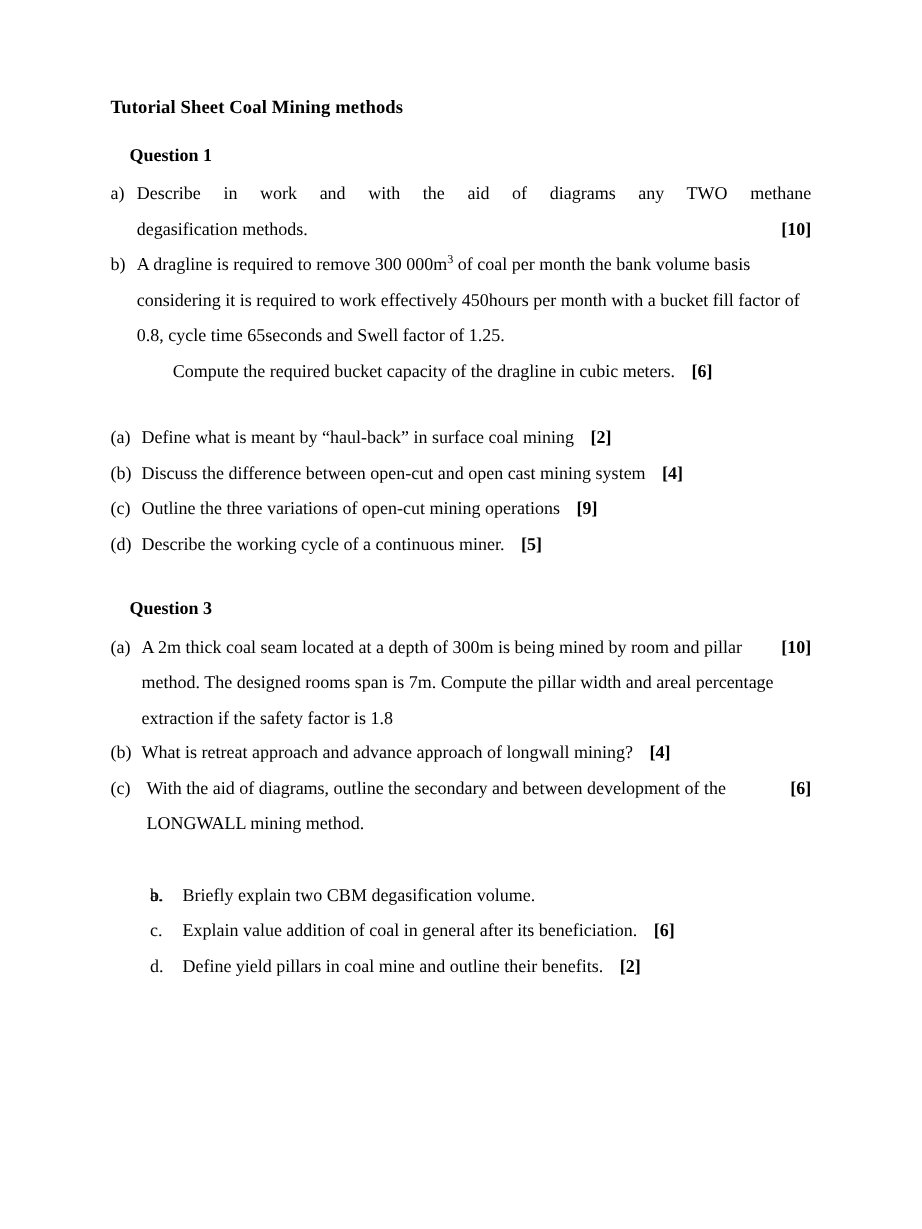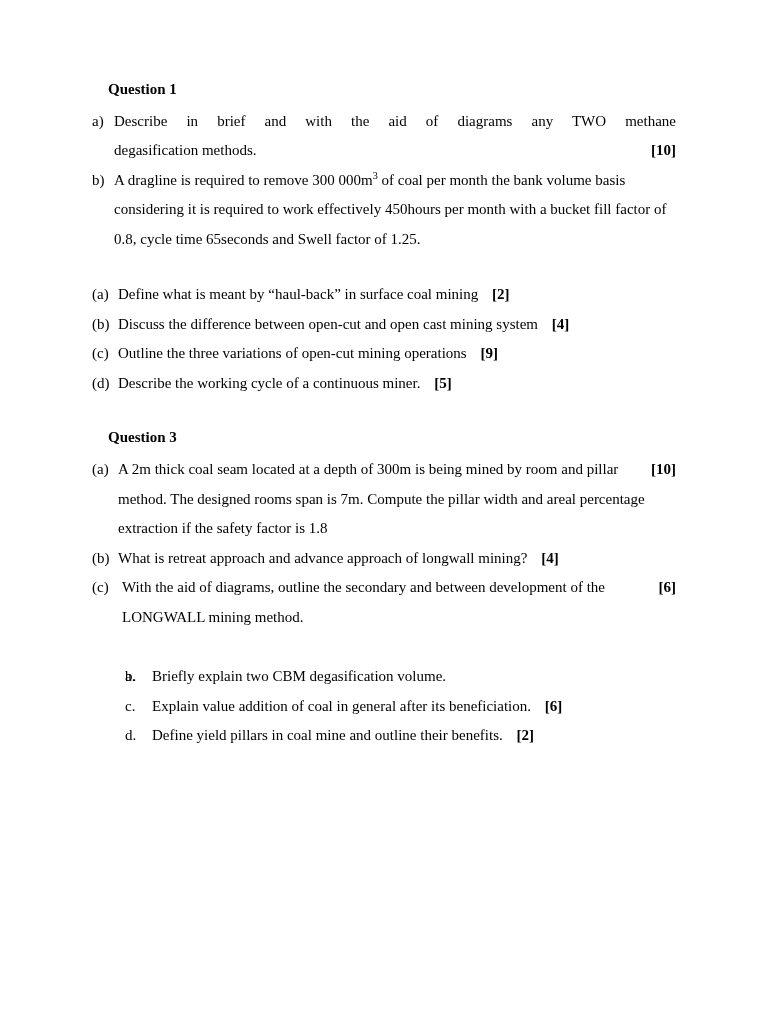--- a/index.html
+++ b/index.html
@@ -115,39 +115,44 @@
     line-height: 0;
   }
   .spacer-md { height: 22px; }
   .spacer-lg { height: 26px; }
 </style>
 </head>
 <body>
 
 <div class="page">
 
+  <div class="doc-title">Tutorial Sheet Coal Mining methods</div>
 
   <div class="q-block">
     <div class="q-heading">Question 1</div>
 
     <div class="item justify">
       <span class="marker">a)</span>
       <span class="body">
-        <span class="cont" style="text-align:justify;text-align-last:justify;display:block;">Describe in brief and with the aid of diagrams any TWO methane</span>
+        <span class="cont" style="text-align:justify;text-align-last:justify;display:block;">Describe in work and with the aid of diagrams any TWO methane</span>
         <span class="line-with-marks">
           <span class="txt">degasification methods.</span>
           <span class="marks">[10]</span>
         </span>
       </span>
     </div>
 
     <div class="item">
       <span class="marker">b)</span>
       <span class="body">
         <span>A dragline is required to remove 300 000m</span><sup>3</sup><span> of coal per month the bank volume basis considering it is required to work effectively 450hours per month with a bucket fill factor of 0.8, cycle time 65seconds and Swell factor of 1.25.</span>
+        <span class="indent-extra line-with-marks">
+          <span class="txt">Compute the required bucket capacity of the dragline in cubic meters.</span>
+          <span class="marks">[6]</span>
+        </span>
       </span>
     </div>
   </div>
 
   <div class="spacer-md"></div>
 
   <div class="q-block">
 
     <div class="item paren">
       <span class="marker">(a)</span>

